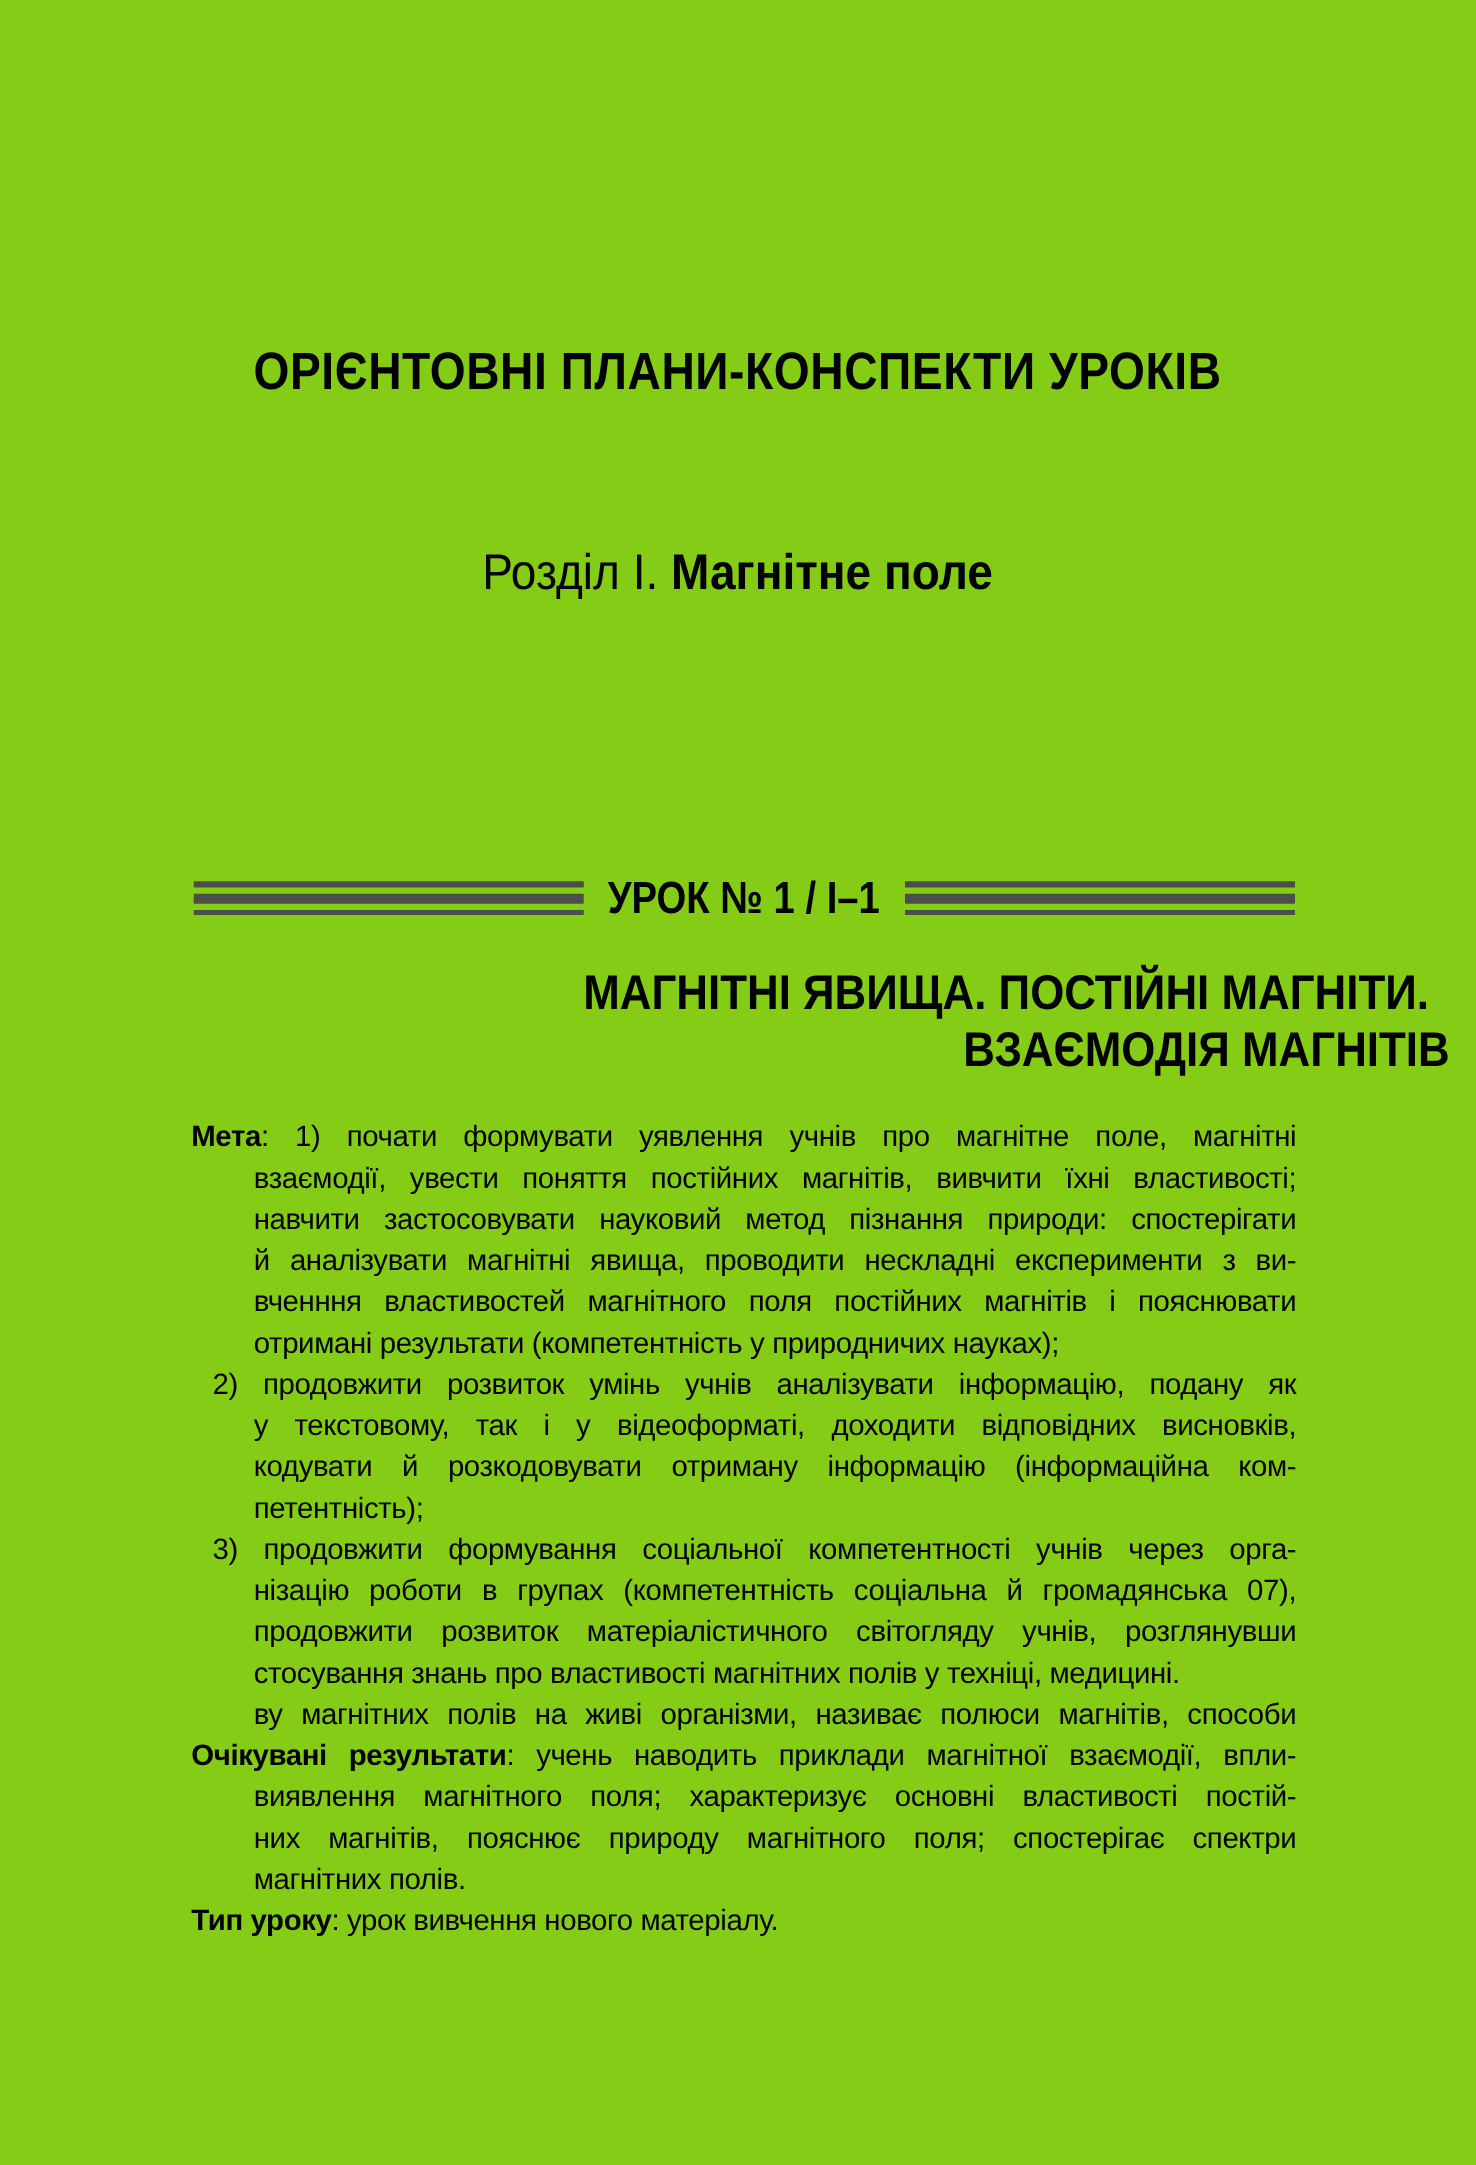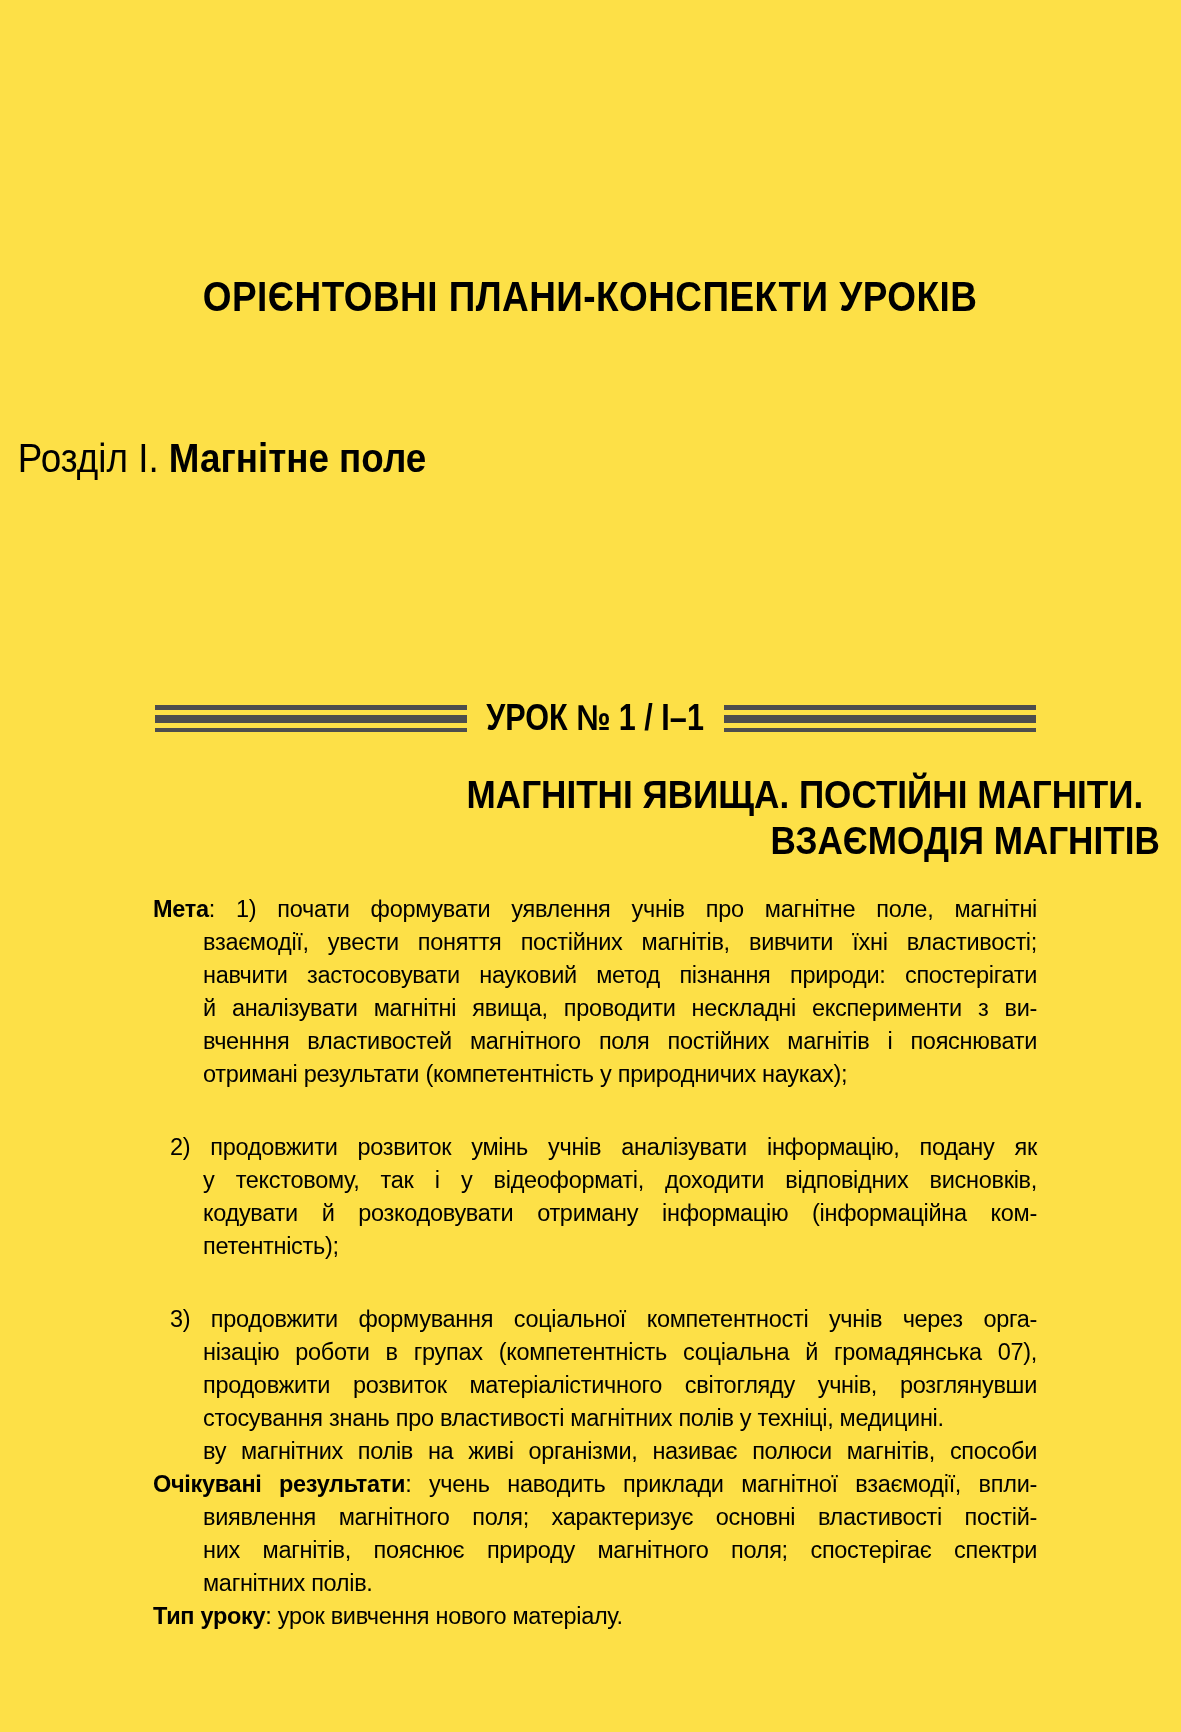--- a/index.html
+++ b/index.html
@@ -1,40 +1,40 @@
 <!DOCTYPE html>
 <html><head>
 <meta charset="utf-8">
 <style>
   html, body { margin: 0; padding: 0; background: #ffffff; }
   .page {
     position: relative;
     width: 1181px;
     height: 1732px;
     margin: 0 auto;
-    background: #fde047;
+    background: #84cc16;
     color: #000000;
     font-family: "Liberation Sans", sans-serif;
     overflow: hidden;
   }
   .cx { display: inline-block; white-space: nowrap; }
   .cx88 { transform: scaleX(0.88); transform-origin: 50% 50%; }
   .cx92 { transform: scaleX(0.92); transform-origin: 50% 50%; }
   .cx85 { transform: scaleX(0.85); transform-origin: 50% 50%; }
   .cx90 { transform: scaleX(0.90); transform-origin: 50% 50%; }
 
   .main-title {
     position: absolute; top: 276px; left: 0; width: 100%;
     margin: 0; text-align: center;
     font-size: 42px; font-weight: bold; line-height: 1;
     letter-spacing: 0.5px;
   }
   .section-title {
     position: absolute; top: 438px; left: 0; width: 100%;
-    text-align: left; font-size: 40px; line-height: 1;
+    text-align: center; font-size: 40px; line-height: 1;
   }
   .st-prefix { font-weight: 400; }
   .st-name   { font-weight: bold; }
 
   .banner {
     position: absolute; top: 700px; left: 155px; right: 145px;
     display: flex; align-items: center; 
   }
   .stripes { flex: 1 1 0; display: flex; flex-direction: column; }
   .stripe-a { height: 5px; background: #4d4d4d; }
@@ -55,21 +55,21 @@
     font-size: 23.5px; line-height: 33px;
     letter-spacing: -0.3px;
   }
   .para { padding-left: 50px; }
   .jline {
     text-align: justify;
     text-align-last: justify;
   }
   .line-last { text-align-last: left; }
   .out-full { margin-left: -50px; }
-  .out-num  { margin-left: -33px; margin-top: 40px; }
+  .out-num  { margin-left: -33px; }
   .jline b { font-weight: bold; }
 </style>
 </head>
 <body>
 
 <div class="page">
 
   <h1 class="main-title"><span class="cx cx88">ОРІЄНТОВНІ ПЛАНИ-КОНСПЕКТИ УРОКІВ</span></h1>
 
   <div class="section-title"><span class="cx cx92"><span class="st-prefix">Розділ І. </span><span class="st-name">Магнітне поле</span></span></div>

